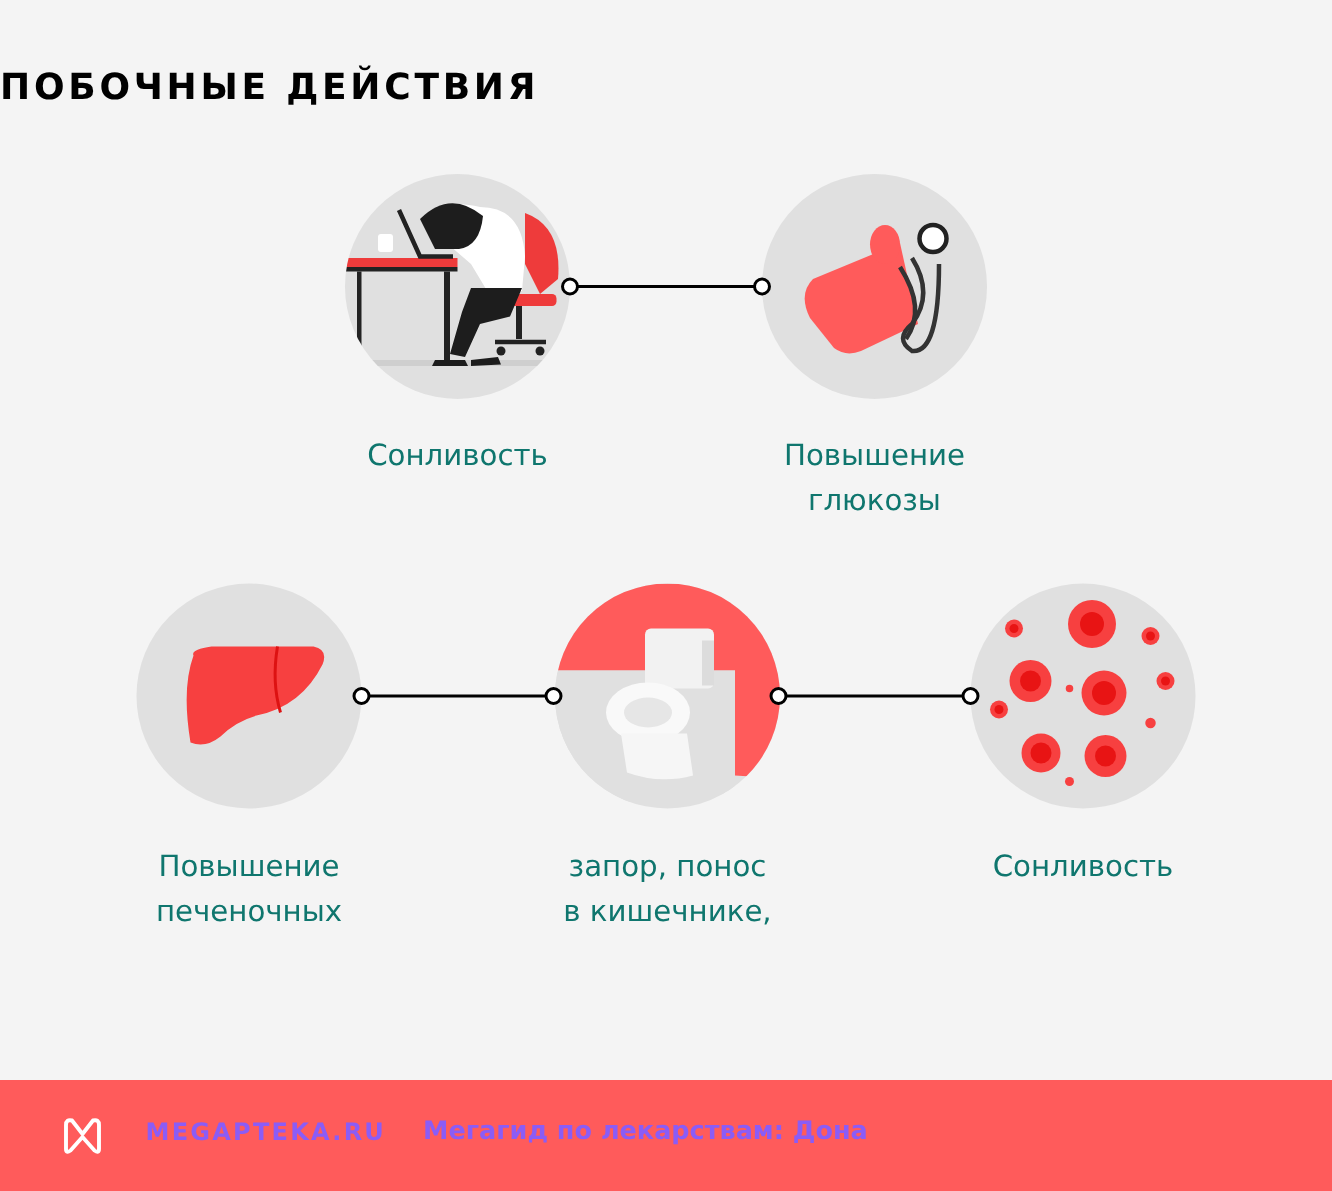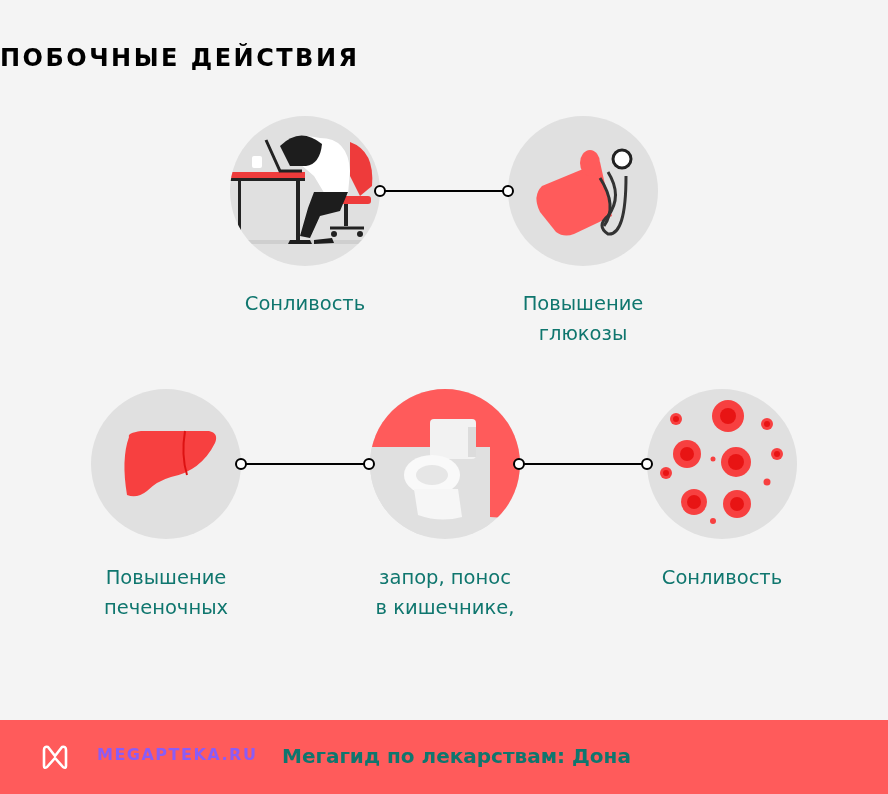--- a/index.html
+++ b/index.html
@@ -9,21 +9,21 @@
            font-weight:bold; font-size:24px; letter-spacing:2.5px; color:#000; }
   .circle { position:absolute; width:150px; height:150px; border-radius:50%; background:#e0e0e0; overflow:hidden; }
   .circle svg { position:absolute; left:0; top:0; width:150px; height:150px; }
   .line { position:absolute; height:2px; background:#000; }
   .dot { position:absolute; width:8px; height:8px; border:2px solid #000; border-radius:50%; background:#fff; }
   .label { position:absolute; text-align:center; font-size:19.5px; line-height:29.5px; color:#0f766e; }
   .label div { white-space:nowrap; }
   .footer { position:absolute; left:0; top:720px; width:888px; height:74px; background:#ff5b5b; }
   .logo { position:absolute; left:40px; top:744px; width:30px; height:26px; }
   .brand { position:absolute; left:87px; top:745px; font-weight:bold; font-size:16px; letter-spacing:1.5px; color:#8b5cf6;margin-left:10px; }
-  .tagline { position:absolute; left:282px; top:744px; font-weight:bold; font-size:20px; color:#0f766e; }
+  .tagline { position:absolute; left:282px; top:744px; font-weight:bold; font-size:17px; color:#8b5cf6; }
 </style>
 </head>
 <body>
 
 <div class="title">ПОБОЧНЫЕ ДЕЙСТВИЯ</div>
 
 <div class="circle" style="left:230px;top:116px;">
   <svg viewBox="0 0 150 150">
     <rect x="0" y="124" width="150" height="4" fill="#cfcfcf"></rect>
     <rect x="0" y="56" width="75" height="6" fill="#ee3b3b"></rect>

